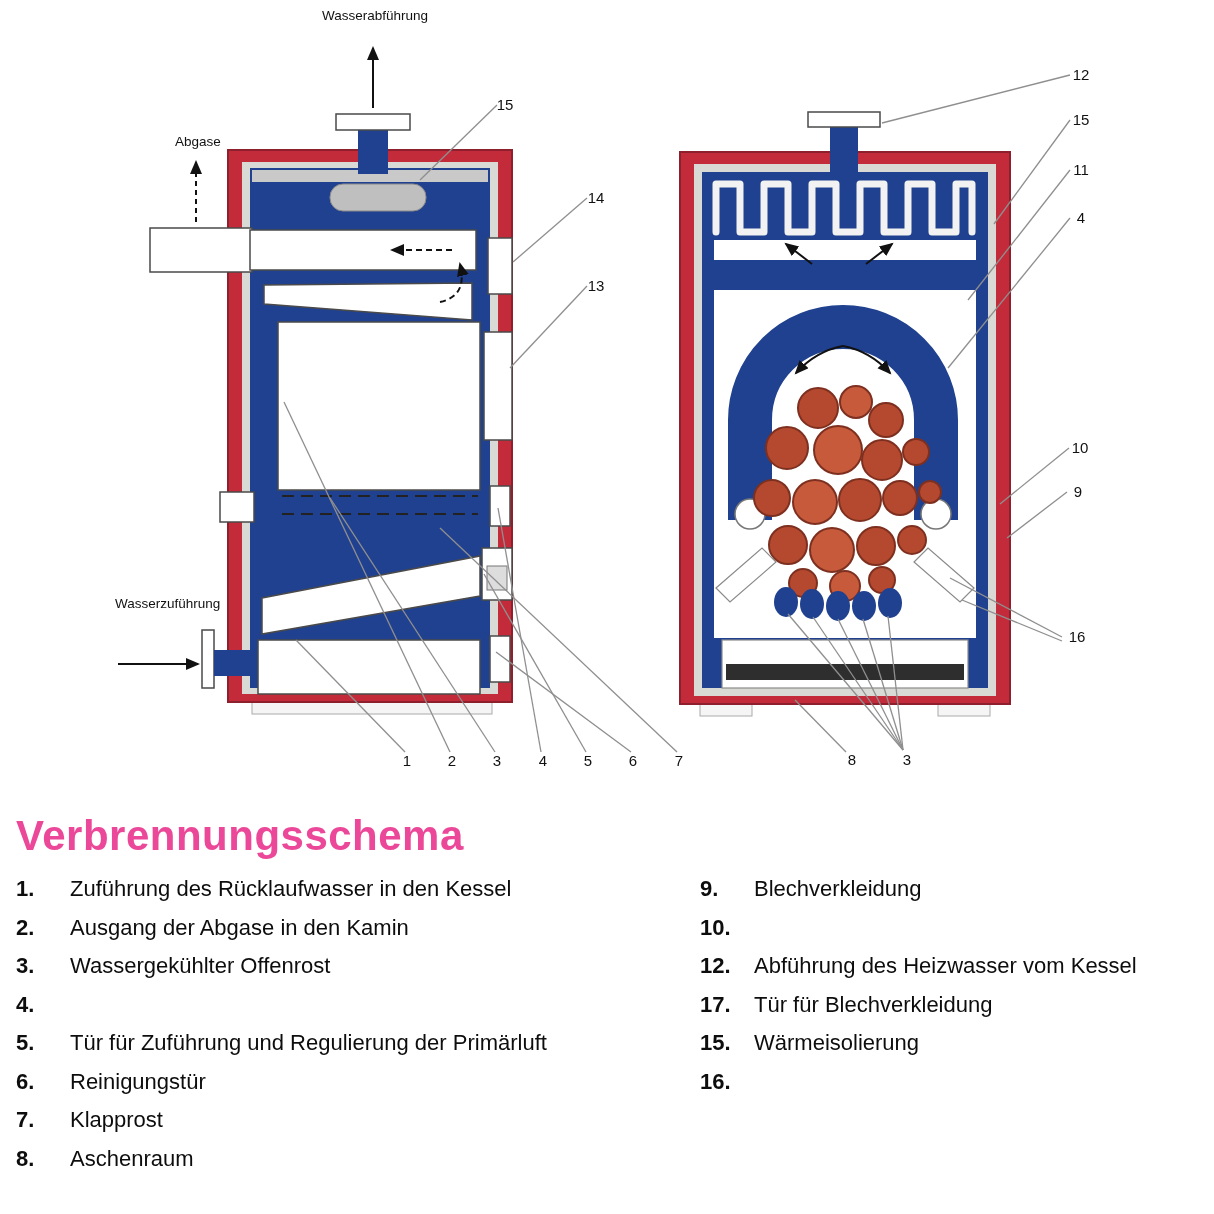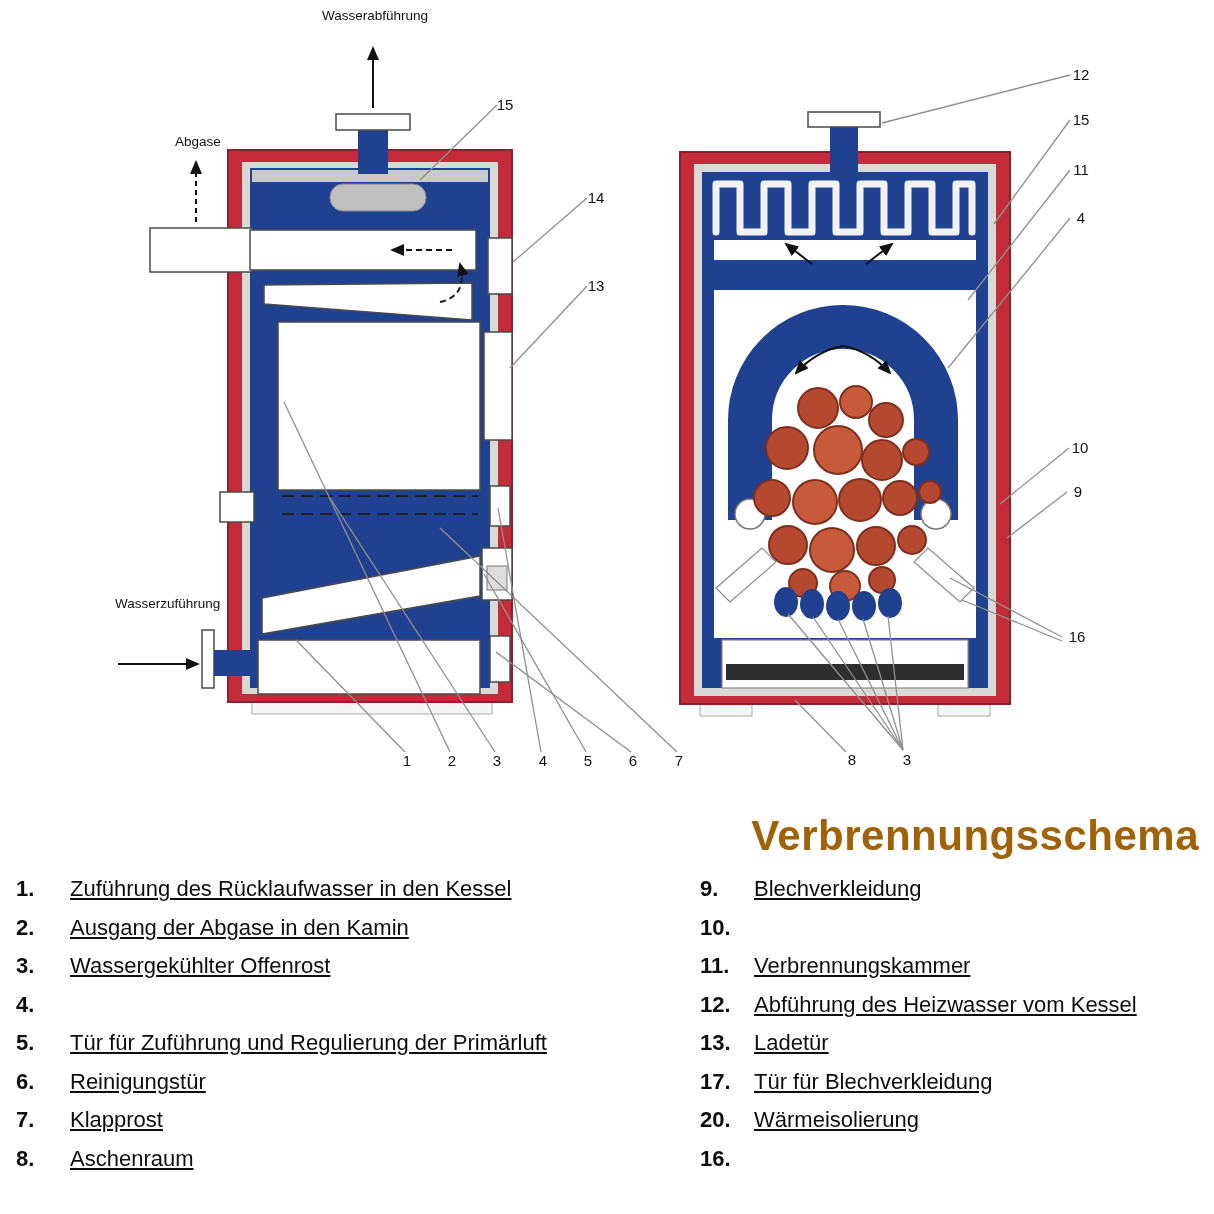--- a/index.html
+++ b/index.html
@@ -25,28 +25,28 @@
   .f-white{fill:#ffffff;stroke:#4a4a4a;stroke-width:1.5;}
   .f-white-soft{fill:#ffffff;stroke:#8a8a8a;stroke-width:1.2;}
   .log{fill:var(--log-orange);stroke:var(--log-dark);stroke-width:2;}
   .log-light{fill:#c85a3c;stroke:var(--log-dark);stroke-width:2;}
   .callout-line{stroke:#8f8f8f;stroke-width:1.3;fill:none;}
   .flow-arrow{stroke:#111;stroke-width:2;fill:none;}
   .coil{stroke:#f2f2f2;stroke-width:7;fill:none;stroke-linejoin:round;stroke-linecap:round;}
   .grate-dash{stroke:#222;stroke-width:2;stroke-dasharray:12 7;}
   .title{
     font-size:42px;font-weight:bold;letter-spacing:.5px;
-    margin:16px 15px 10px 16px;color:#a16207;text-align:right;
+    margin:16px 4px 10px 16px;color:#ec4899;
   }
   .legend{display:flex;margin-left:16px;font-size:22px;align-items:flex-start;}
   .legend .col-left{width:684px;}
   .legend .col-right{flex:1;}
   .legend-row{display:flex;line-height:38.5px;}
   .legend-row .num{font-weight:bold;width:54px;flex:0 0 54px;}
-  .legend-row .lbl{white-space:nowrap;text-decoration:underline;}
+  .legend-row .lbl{white-space:nowrap;}
 </style>
 </head>
 <body>
 
 <div>
 <svg width="1214" height="792" viewBox="0 0 1214 792">
   <defs>
     <marker id="arw" markerWidth="9" markerHeight="8" refX="6" refY="3" orient="auto">
       <path d="M0,0 L7,3 L0,6 Z" fill="#111"></path>
     </marker>
@@ -251,36 +251,28 @@
   </div>
   <div class="col-right">
     <div class="legend-row">
         <span class="num">9.</span>
         <span class="lbl">Blechverkleidung</span>
       </div>
     <div class="legend-row">
         <span class="num">10.</span>
       </div>
     <div class="legend-row">
-        <span class="num">11.</span>
-        <span class="lbl">Verbrennungskammer</span>
-      </div>
-    <div class="legend-row">
         <span class="num">12.</span>
         <span class="lbl">Abführung des Heizwasser vom Kessel</span>
       </div>
     <div class="legend-row">
-        <span class="num">13.</span>
-        <span class="lbl">Ladetür</span>
-      </div>
-    <div class="legend-row">
         <span class="num">17.</span>
         <span class="lbl">Tür für Blechverkleidung</span>
       </div>
     <div class="legend-row">
-        <span class="num">20.</span>
+        <span class="num">15.</span>
         <span class="lbl">Wärmeisolierung</span>
       </div>
     <div class="legend-row">
         <span class="num">16.</span>
       </div>
   </div>
 </div>
 
 </body></html>

